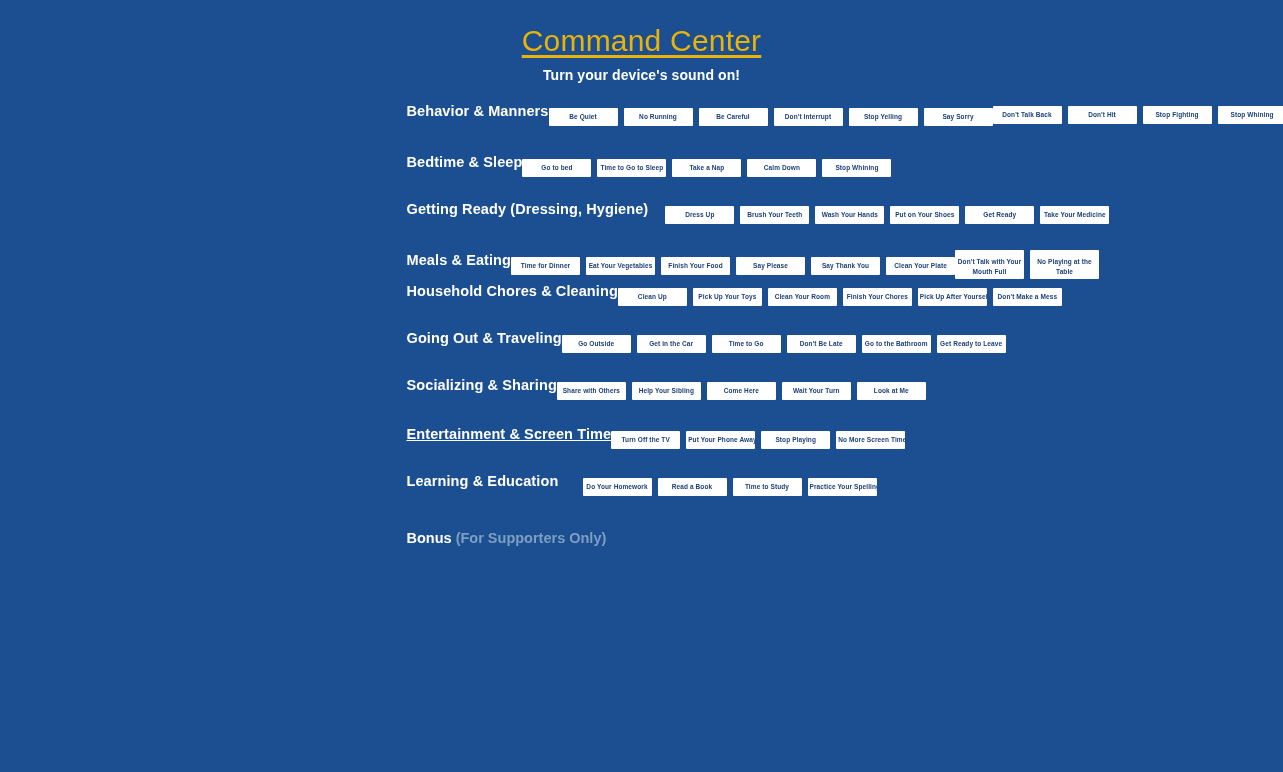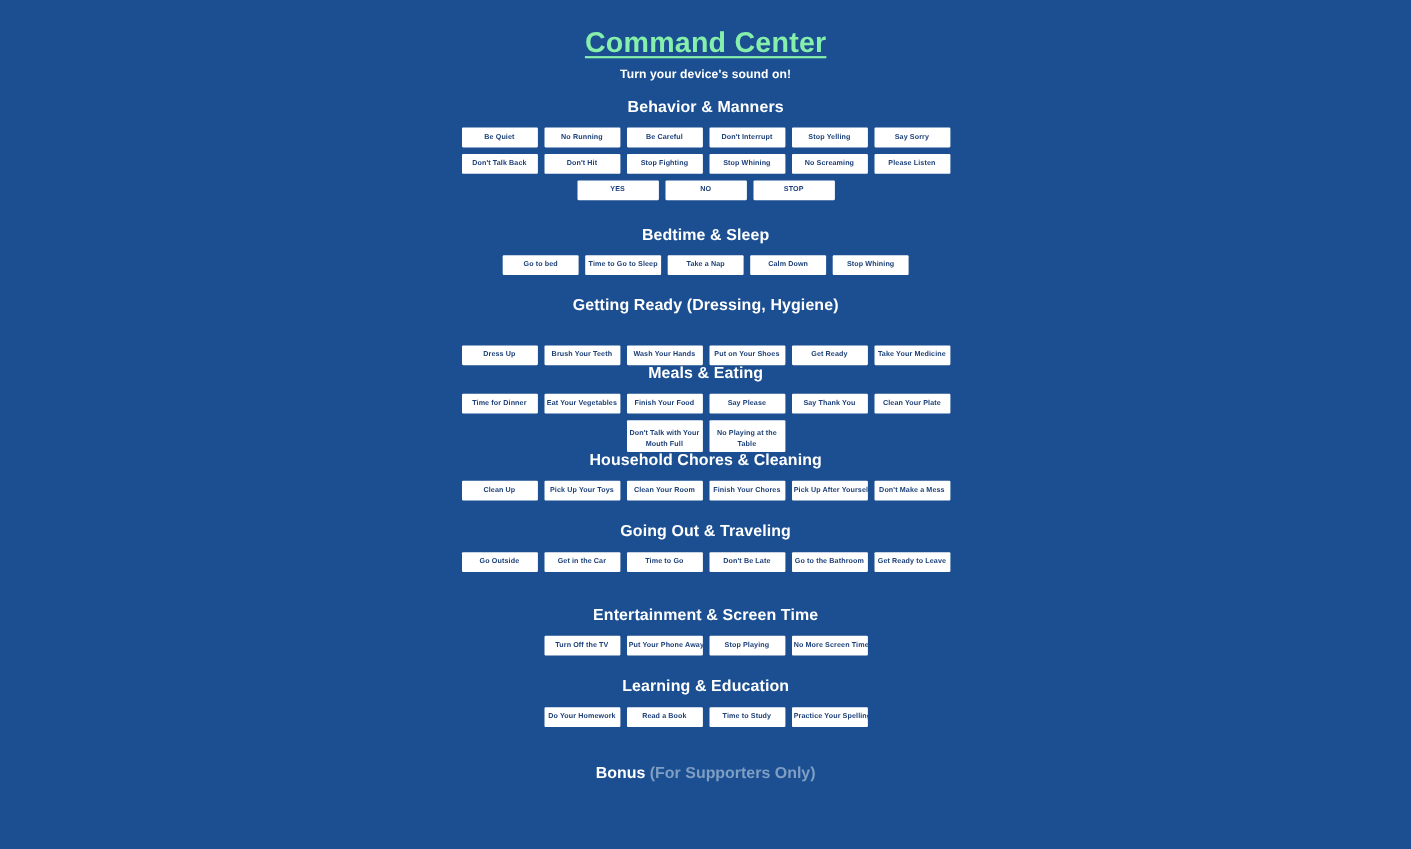--- a/index.html
+++ b/index.html
@@ -20,42 +20,41 @@
     min-height: 772px;
     box-sizing: border-box;
     padding-top: 22px;
     display: flex;
     flex-direction: column;
     align-items: center;
   }
 
   
   .title {
-    font-size: 26px;
-    font-weight: bold;
+    font-size: 30px;
+    font-weight: normal;
     letter-spacing: 0.2px;
     text-decoration: underline;
     text-underline-offset: 4px;
     line-height: 1.25;
     margin: 0;
-    color: #86efac;
+    color: #eab308;
   }
   .subtitle {
-    font-size: 11px;
+    font-size: 14px;
     font-weight: bold;
     margin-top: 7px;
     color: #ffffff;
     letter-spacing: 0.1px;
   }
 
   
   .section {
     width: 470px;
     display: flex;
-    flex-direction: column;
     align-items: center;
   }
   .section-title {
     font-size: 14.5px;
     font-weight: bold;
     color: #ffffff;
     margin: 0;
     padding: 0;
     line-height: 1.2;
     letter-spacing: 0.1px;
@@ -159,21 +158,21 @@
         <div class="section-title">Getting Ready (Dressing, Hygiene)</div>
         <div class="btn-row" style="margin-top: 9px;">
           <button class="btn">Dress Up</button>
           <button class="btn">Brush Your Teeth</button>
           <button class="btn">Wash Your Hands</button>
           <button class="btn">Put on Your Shoes</button>
           <button class="btn">Get Ready</button>
           <button class="btn">Take Your Medicine</button>
         </div>
       </div>
-      <div class="section" style="">
+      <div class="section" style="margin-top: 20px;">
         <div class="section-title">Meals &amp; Eating</div>
         <div class="btn-row" style="margin-top: 9px;">
           <button class="btn">Time for Dinner</button>
           <button class="btn">Eat Your Vegetables</button>
           <button class="btn">Finish Your Food</button>
           <button class="btn">Say Please</button>
           <button class="btn">Say Thank You</button>
           <button class="btn">Clean Your Plate</button>
         </div>
         <div class="btn-row" style="margin-top: 6px;">
@@ -196,30 +195,40 @@
         <div class="section-title">Going Out &amp; Traveling</div>
         <div class="btn-row" style="margin-top: 9px;">
           <button class="btn">Go Outside</button>
           <button class="btn">Get in the Car</button>
           <button class="btn">Time to Go</button>
           <button class="btn">Don't Be Late</button>
           <button class="btn">Go to the Bathroom</button>
           <button class="btn">Get Ready to Leave</button>
         </div>
       </div>
-      <div class="section" style="margin-top: 32px;">
+      <div class="section" style="margin-top: 20px;">
+        <div class="section-title">Socializing &amp; Sharing</div>
+        <div class="btn-row" style="margin-top: 9px;">
+          <button class="btn">Share with Others</button>
+          <button class="btn">Help Your Sibling</button>
+          <button class="btn">Come Here</button>
+          <button class="btn">Wait Your Turn</button>
+          <button class="btn">Look at Me</button>
+        </div>
+      </div>
+      <div class="section" style="margin-top: 22px; text-decoration: underline;">
         <div class="section-title">Entertainment &amp; Screen Time</div>
         <div class="btn-row" style="margin-top: 9px;">
           <button class="btn">Turn Off the TV</button>
           <button class="btn">Put Your Phone Away</button>
           <button class="btn">Stop Playing</button>
           <button class="btn">No More Screen Time</button>
         </div>
       </div>
-      <div class="section" style="margin-top: 20px;">
+      <div class="section" style="margin-top: 20px; justify-content: space-between;">
         <div class="section-title">Learning &amp; Education</div>
         <div class="btn-row" style="margin-top: 9px;">
           <button class="btn">Do Your Homework</button>
           <button class="btn">Read a Book</button>
           <button class="btn">Time to Study</button>
           <button class="btn">Practice Your Spelling</button>
         </div>
       </div>
     </div>
 

